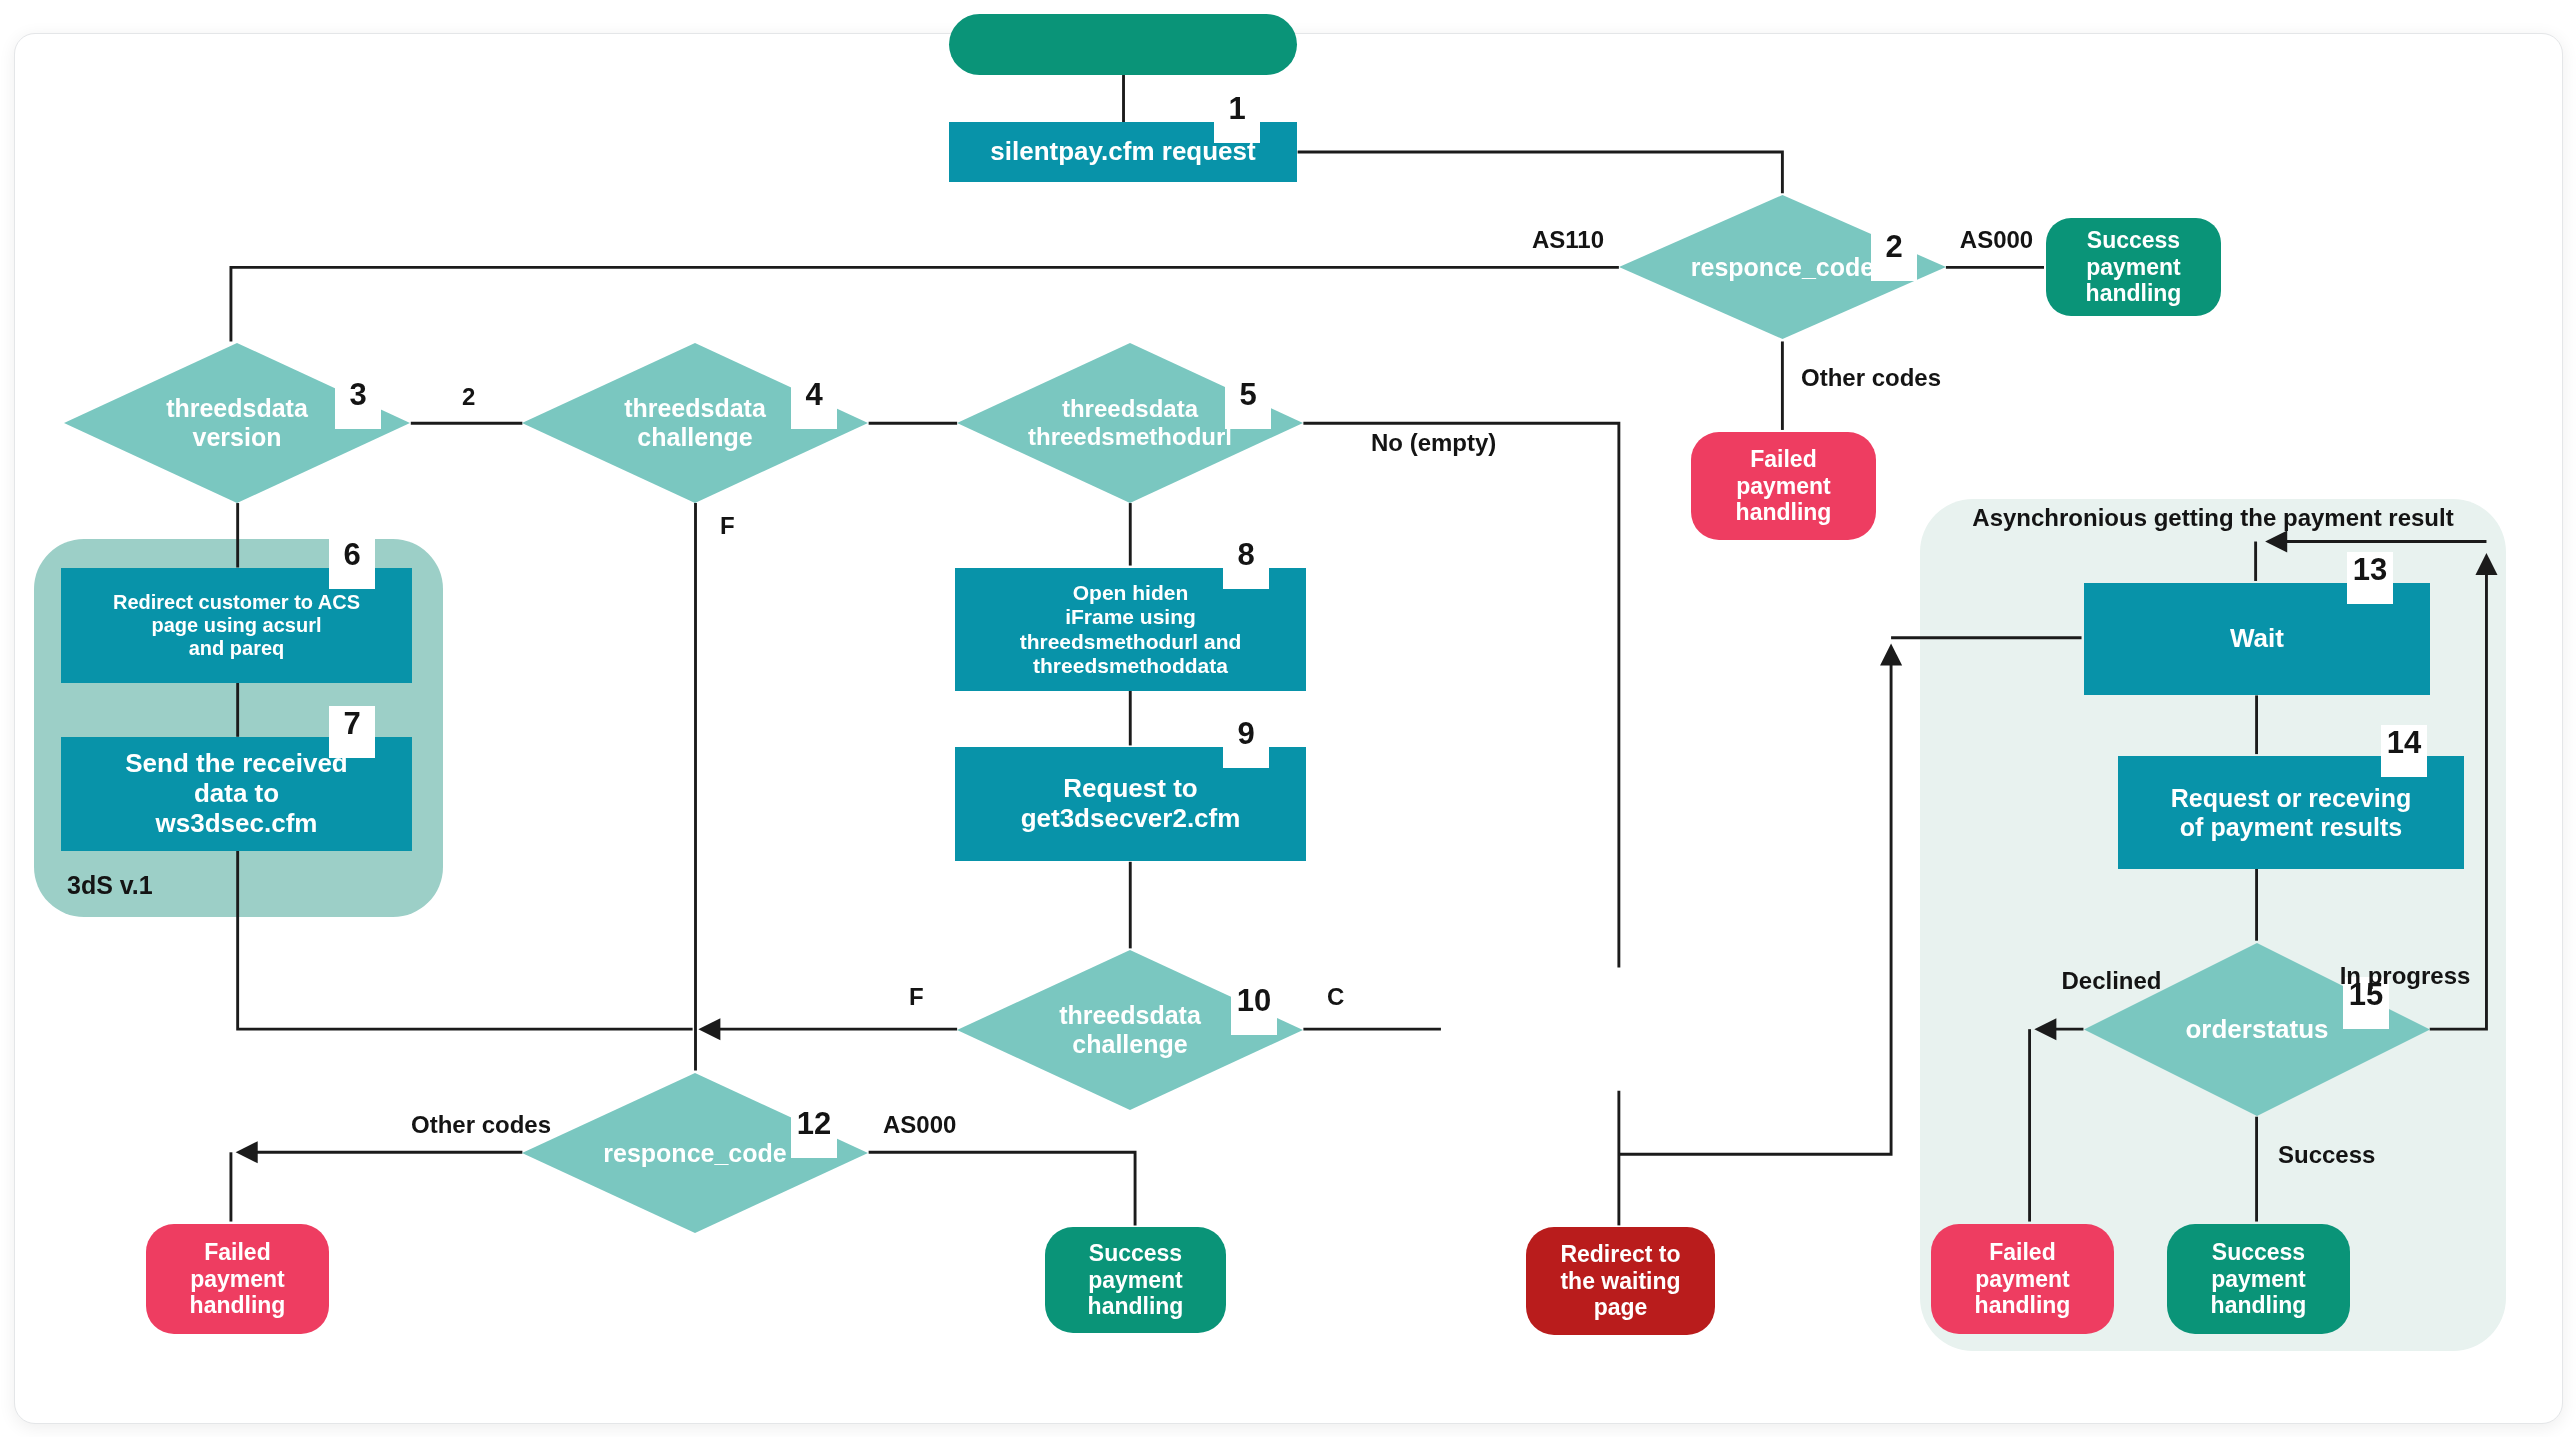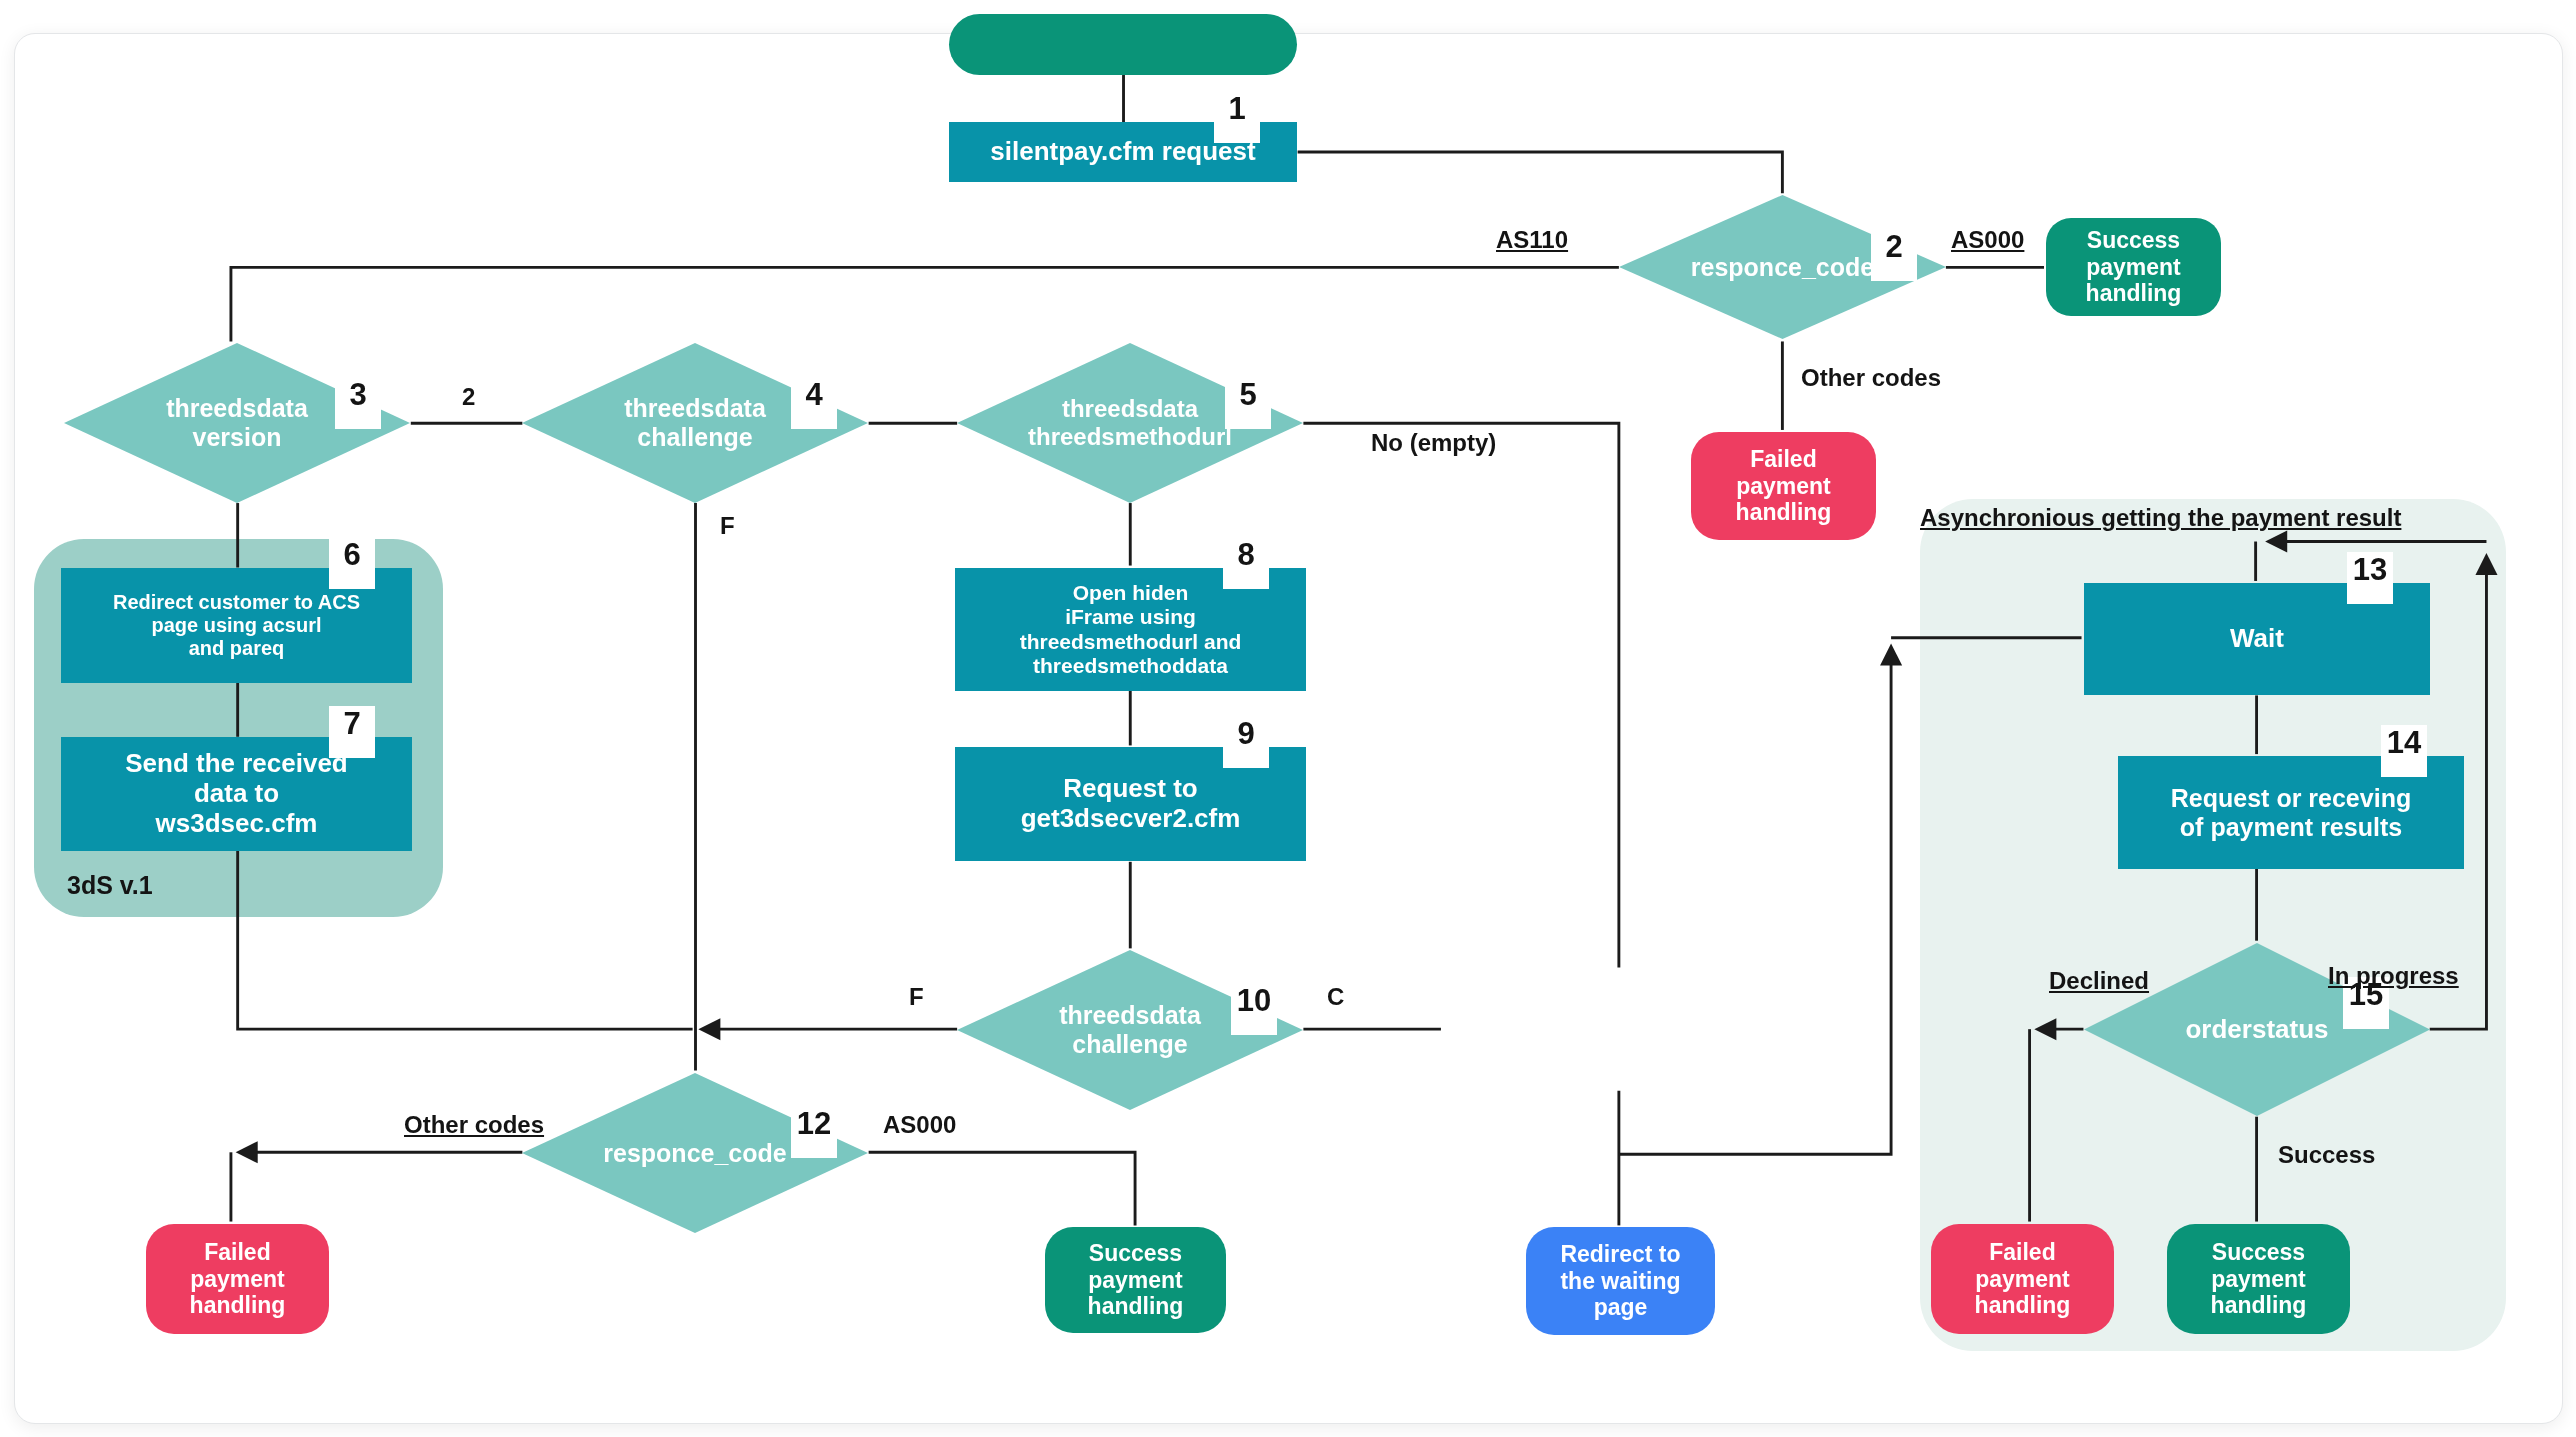--- a/index.html
+++ b/index.html
@@ -6,31 +6,31 @@
     font-family:"Liberation Sans","DejaVu Sans",sans-serif;}
   .stage{position:relative;width:2576px;height:1437px;}
   .card{position:absolute;left:13.5px;top:33px;width:2547px;height:1389px;background:#fff;
     border:1.9px solid #e4e6e8;border-radius:21px;box-shadow:0 3.8px 17.3px rgba(0,0,0,0.07);}
   .node{position:absolute;box-sizing:border-box;display:flex;align-items:center;justify-content:center;
     text-align:center;color:#fff;font-weight:700;line-height:1.15;white-space:pre-line;z-index:3;}
   .process{background:#0893A9;}
   .terminator{border-radius:28px;}
   .t-green{background:#0A9478;}
   .t-pink{background:#EE3D61;}
-  .t-yellow{background:#3b82f6;justify-content:center;}
+  .t-yellow{background:#b91c1c;justify-content:center;}
   .diamond{background:#7AC7C0;clip-path:polygon(50% 0,100% 50%,50% 100%,0 50%);}
   .group{position:absolute;background:#9CCFC7;border-radius:50px;z-index:1;}
   .panel{position:absolute;background:#E8F2EF;border-radius:53px;z-index:1;}
   .badge{position:absolute;width:46px;height:50px;background:#fff;color:#141414;
     font-weight:700;font-size:31px;line-height:1;display:flex;justify-content:center;
     align-items:flex-start;padding-top:1.9px;z-index:4;}
   .badge.on-box{top:-31px;right:37px;}
   .elabel{position:absolute;color:#141414;font-weight:700;font-size:24px;z-index:4;
     white-space:nowrap;}
-  .center{text-decoration:underline;}
+  .center{text-align:center;}
   svg.wires{position:absolute;left:0;top:0;z-index:2;}
 </style>
 </head>
 <body>
 
 <div class="stage">
   <div class="card"></div>
 
   <div class="group" style="left:34px;top:539px;width:409px;height:378px;"></div>
   <div class="panel" style="left:1920px;top:499px;width:586px;height:852px;"></div>

